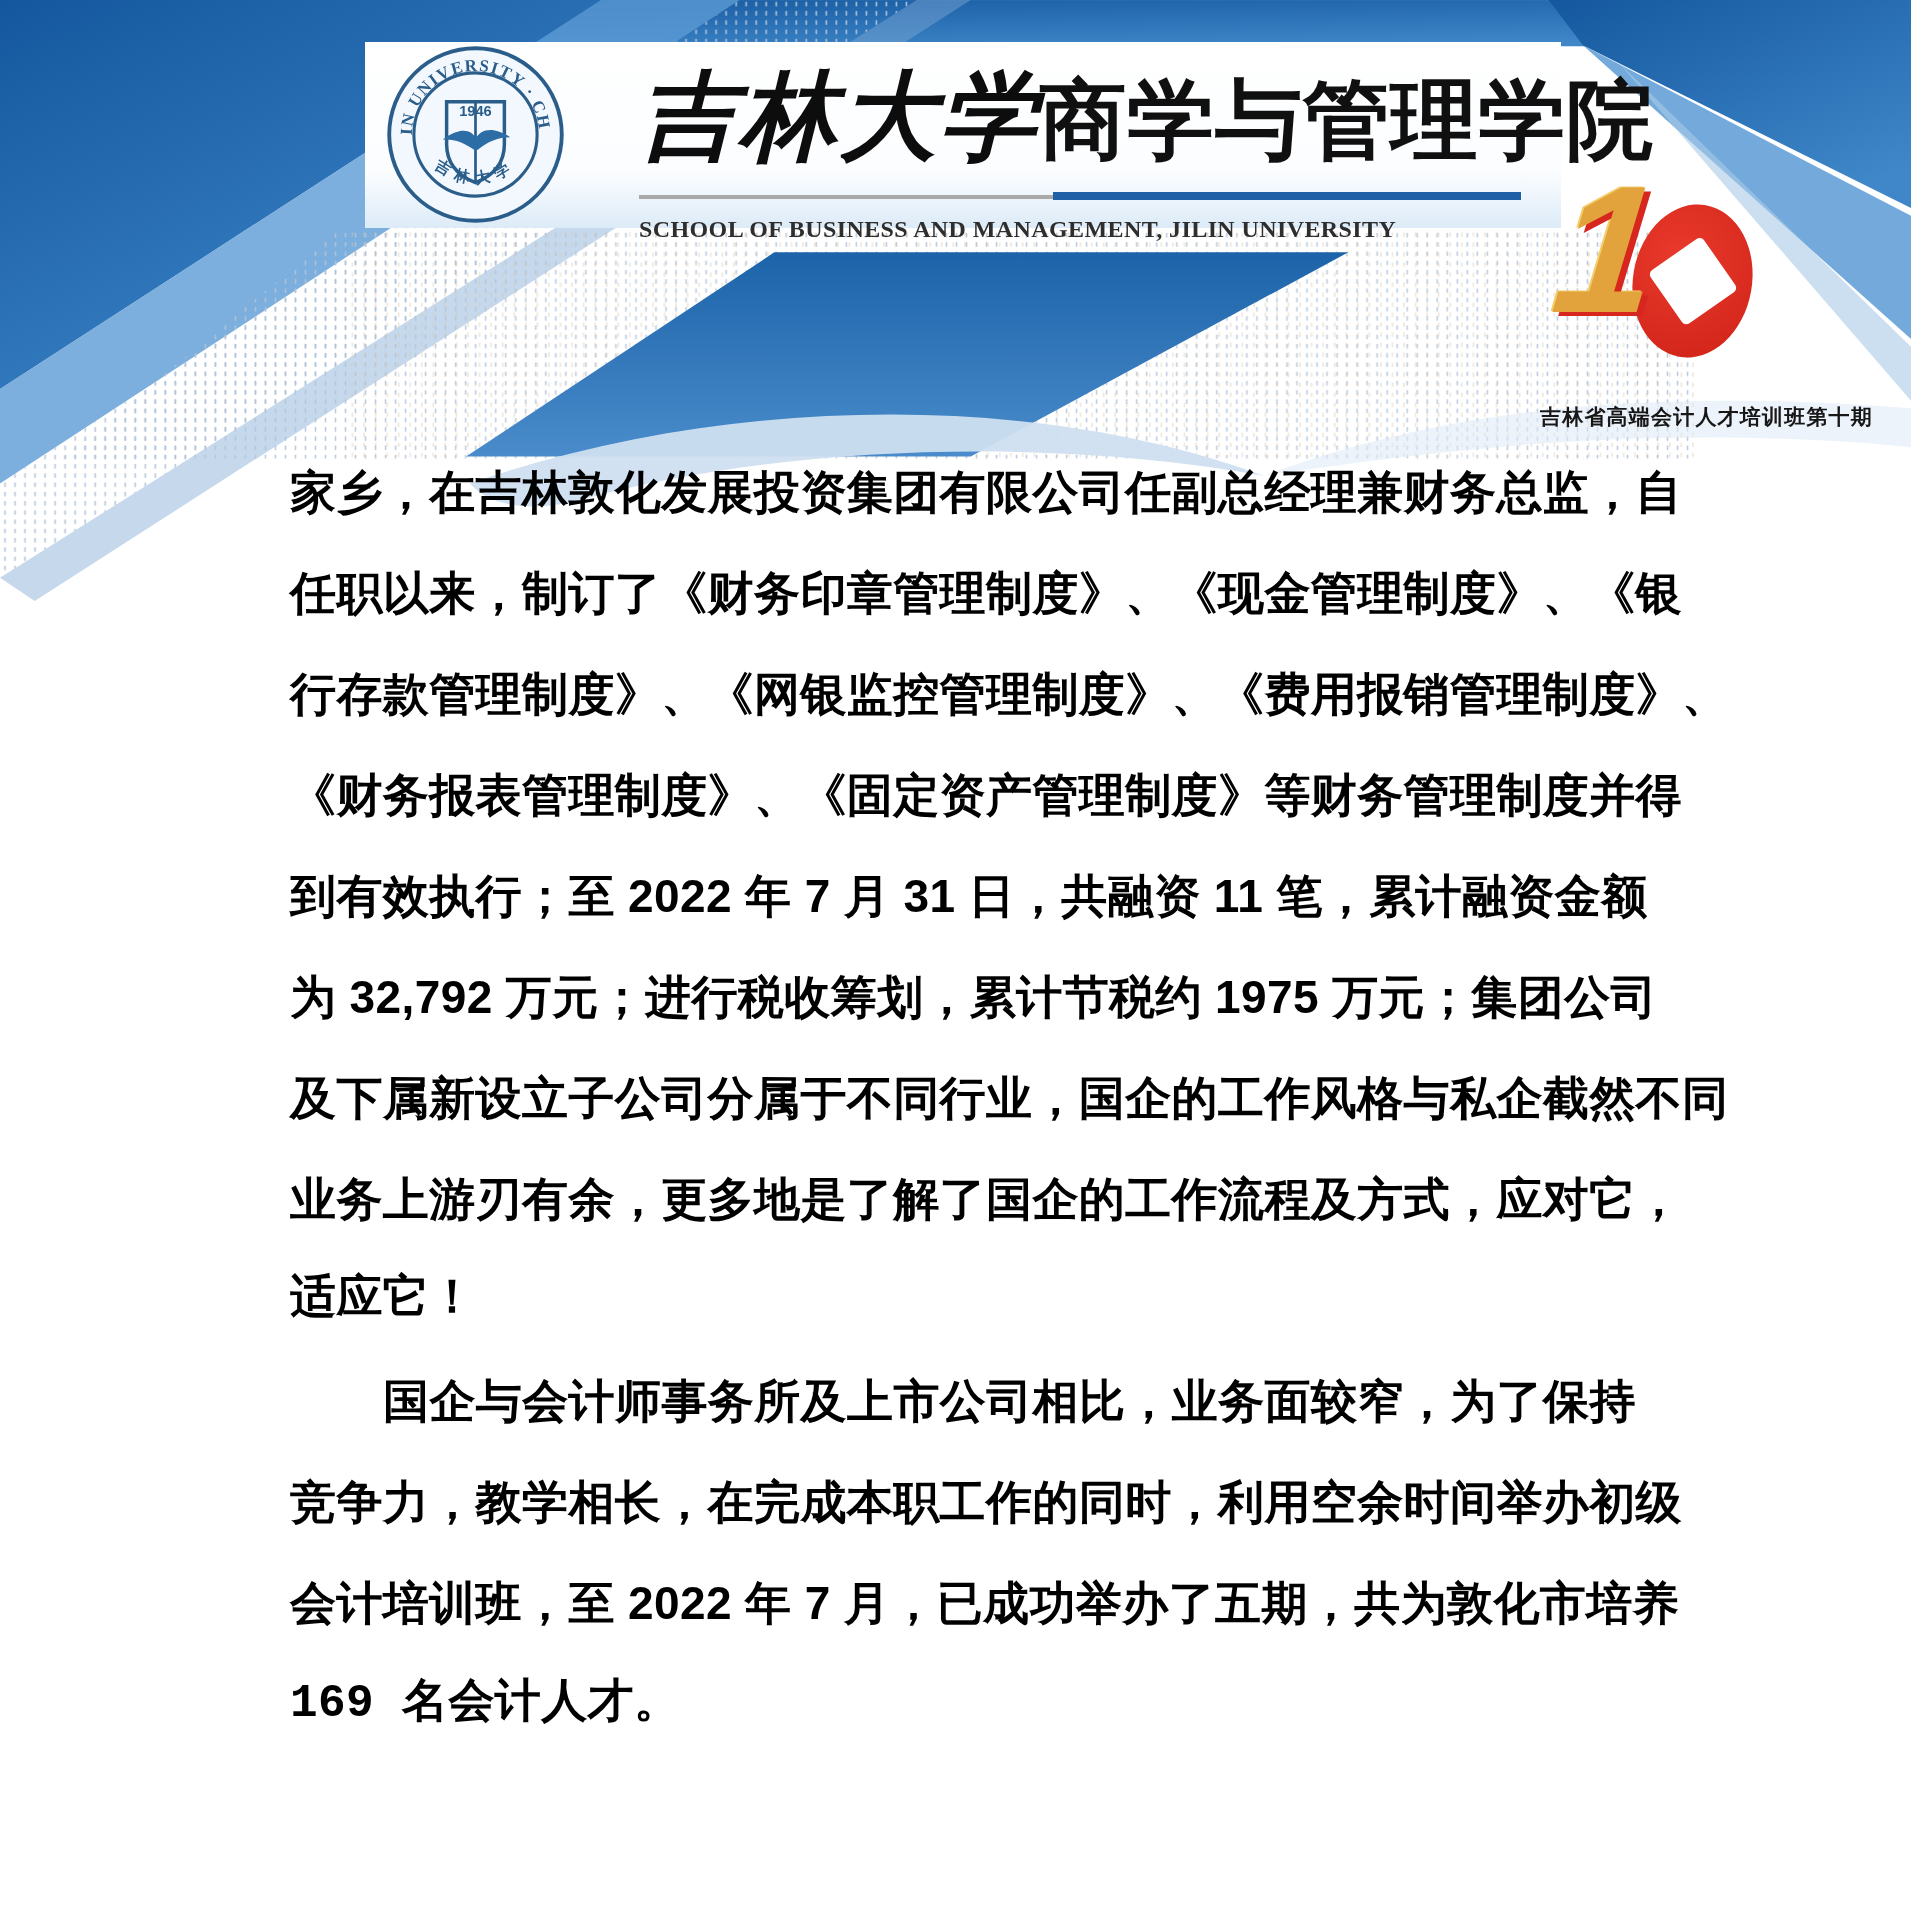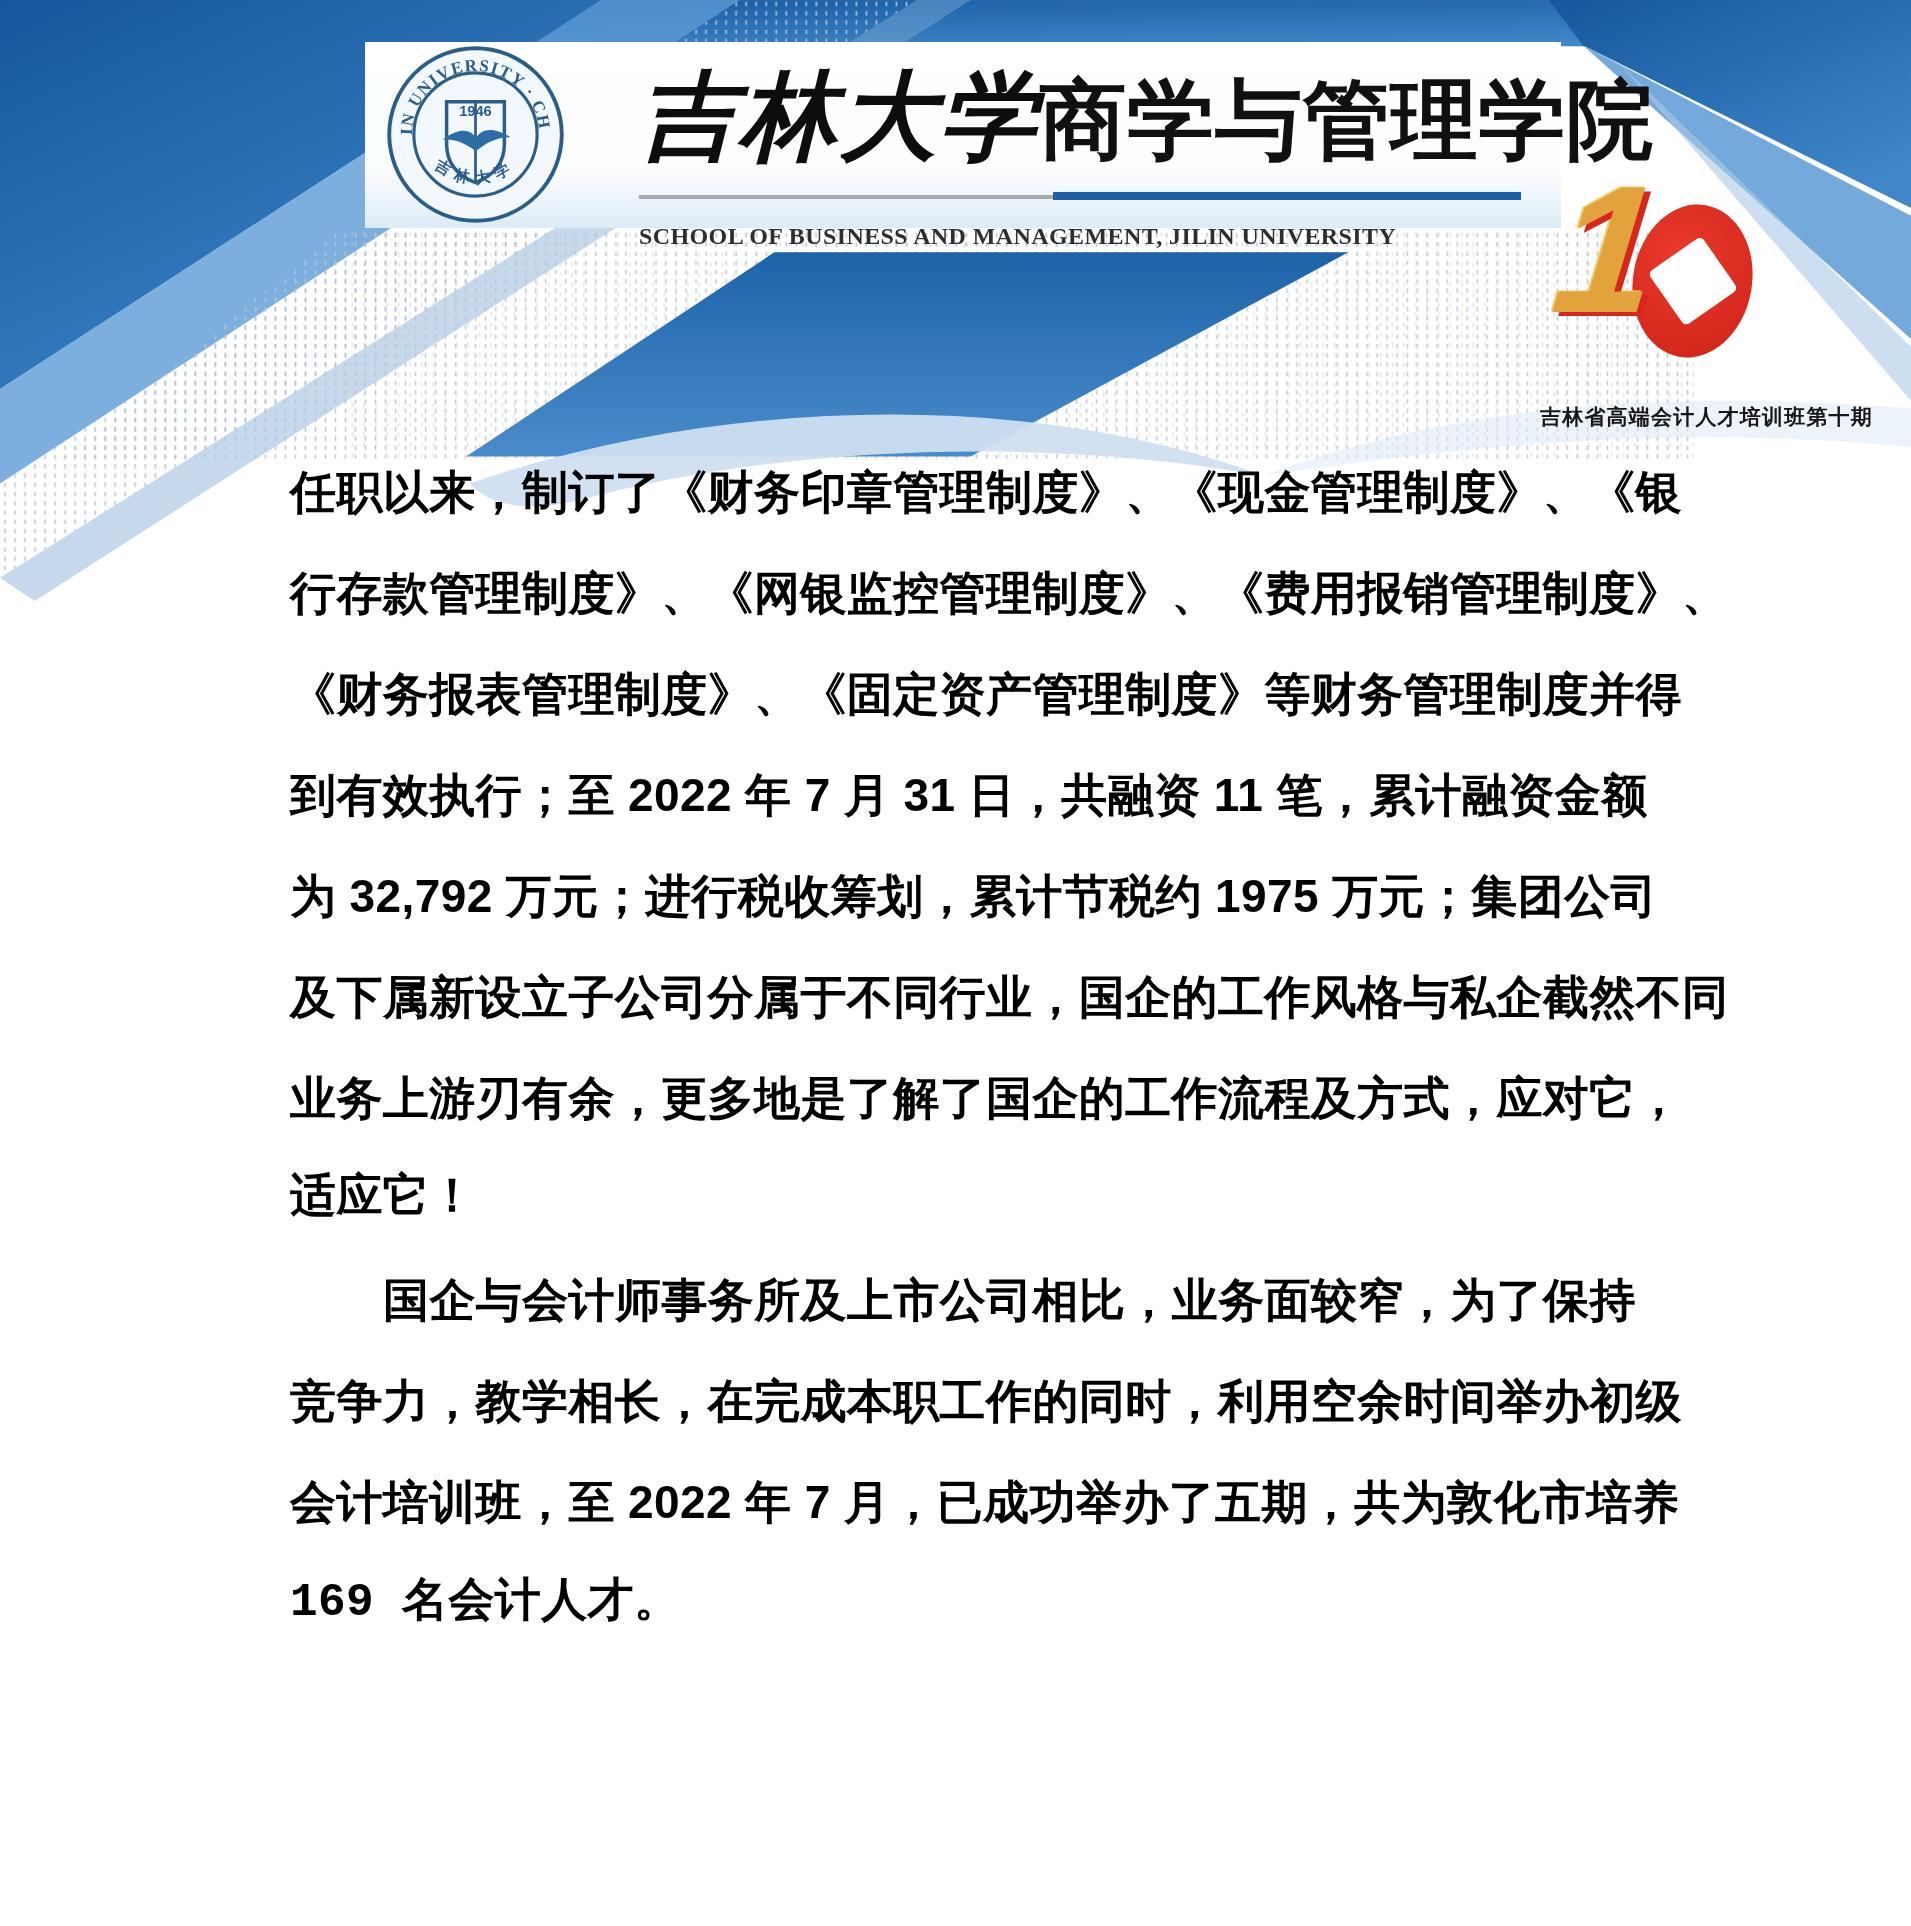--- a/index.html
+++ b/index.html
@@ -17,21 +17,21 @@
   .seal{position:absolute;left:20px;top:2.3px;width:181px;height:181px;}
   .header-text{position:absolute;left:274px;top:10.8px;width:901px;}
   .title-row{white-space:nowrap;}
   .title-cal{font-family:"DejaVu Serif","Liberation Serif",serif;
     font-style:italic;font-weight:700;font-size:97px;color:#0d0d0d;letter-spacing:3.1px;}
   .title-main{font-family:"Liberation Sans","DejaVu Sans",sans-serif;
     font-weight:700;font-size:87px;color:#101010;letter-spacing:0.8px;}
   .divider{margin-top:10px;display:flex;align-items:center;width:882px;}
   .divider .seg-gray{height:4.6px;background:#a9a9a9;flex:0 0 414px;}
   .divider .seg-blue{height:8.5px;background:#1f5fa6;flex:1;margin-top:-2.3px;}
-  .header-en{margin-top:23px;font-family:"Liberation Serif","DejaVu Serif",serif;
+  .header-en{margin-top:16px;font-family:"Liberation Serif","DejaVu Serif",serif;
     font-weight:600;font-size:24px;color:#2e2e2e;letter-spacing:0.4px;white-space:nowrap;}
 
   
   .badge{position:absolute;left:1533px;top:181px;width:347px;height:262px;z-index:2;}
   .badge-art{position:absolute;left:27px;top:0;width:200px;height:208px;}
   .badge-zero{position:absolute;left:73px;top:23px;width:119px;height:154px;
     background:radial-gradient(circle at 35% 35%,#e8392b,#cf2217);
     border-radius:50%;transform:rotate(10deg);}
   .badge-zero-hole{position:absolute;left:50%;top:50%;width:65px;height:65px;
     background:#ffffff;transform:translate(-50%,-50%) rotate(45deg);border-radius:5.4px;}
@@ -126,20 +126,21 @@
     <div class="badge-art">
       <div class="badge-zero">
         <div class="badge-zero-hole"></div>
       </div>
       <div class="badge-one">1</div>
     </div>
     <div class="badge-caption">吉林省高端会计人才培训班第十期</div>
   </div>
 
   <div class="body-text">
+    <div class="line">家乡，在吉林敦化发展投资集团有限公司任副总经理兼财务总监，自</div>
     <div class="line">任职以来，制订了《财务印章管理制度》、《现金管理制度》、《银</div>
     <div class="line">行存款管理制度》、《网银监控管理制度》、《费用报销管理制度》、</div>
     <div class="line">《财务报表管理制度》、《固定资产管理制度》等财务管理制度并得</div>
     <div class="line">到有效执行；至 2022 年 7 月 31 日，共融资 11 笔，累计融资金额</div>
     <div class="line">为 32,792 万元；进行税收筹划，累计节税约 1975 万元；集团公司</div>
     <div class="line">及下属新设立子公司分属于不同行业，国企的工作风格与私企截然不同</div>
     <div class="line">业务上游刃有余，更多地是了解了国企的工作流程及方式，应对它，</div>
     <div class="line last">适应它！</div>
     <div class="line indent">国企与会计师事务所及上市公司相比，业务面较窄，为了保持</div>
     <div class="line">竞争力，教学相长，在完成本职工作的同时，利用空余时间举办初级</div>

